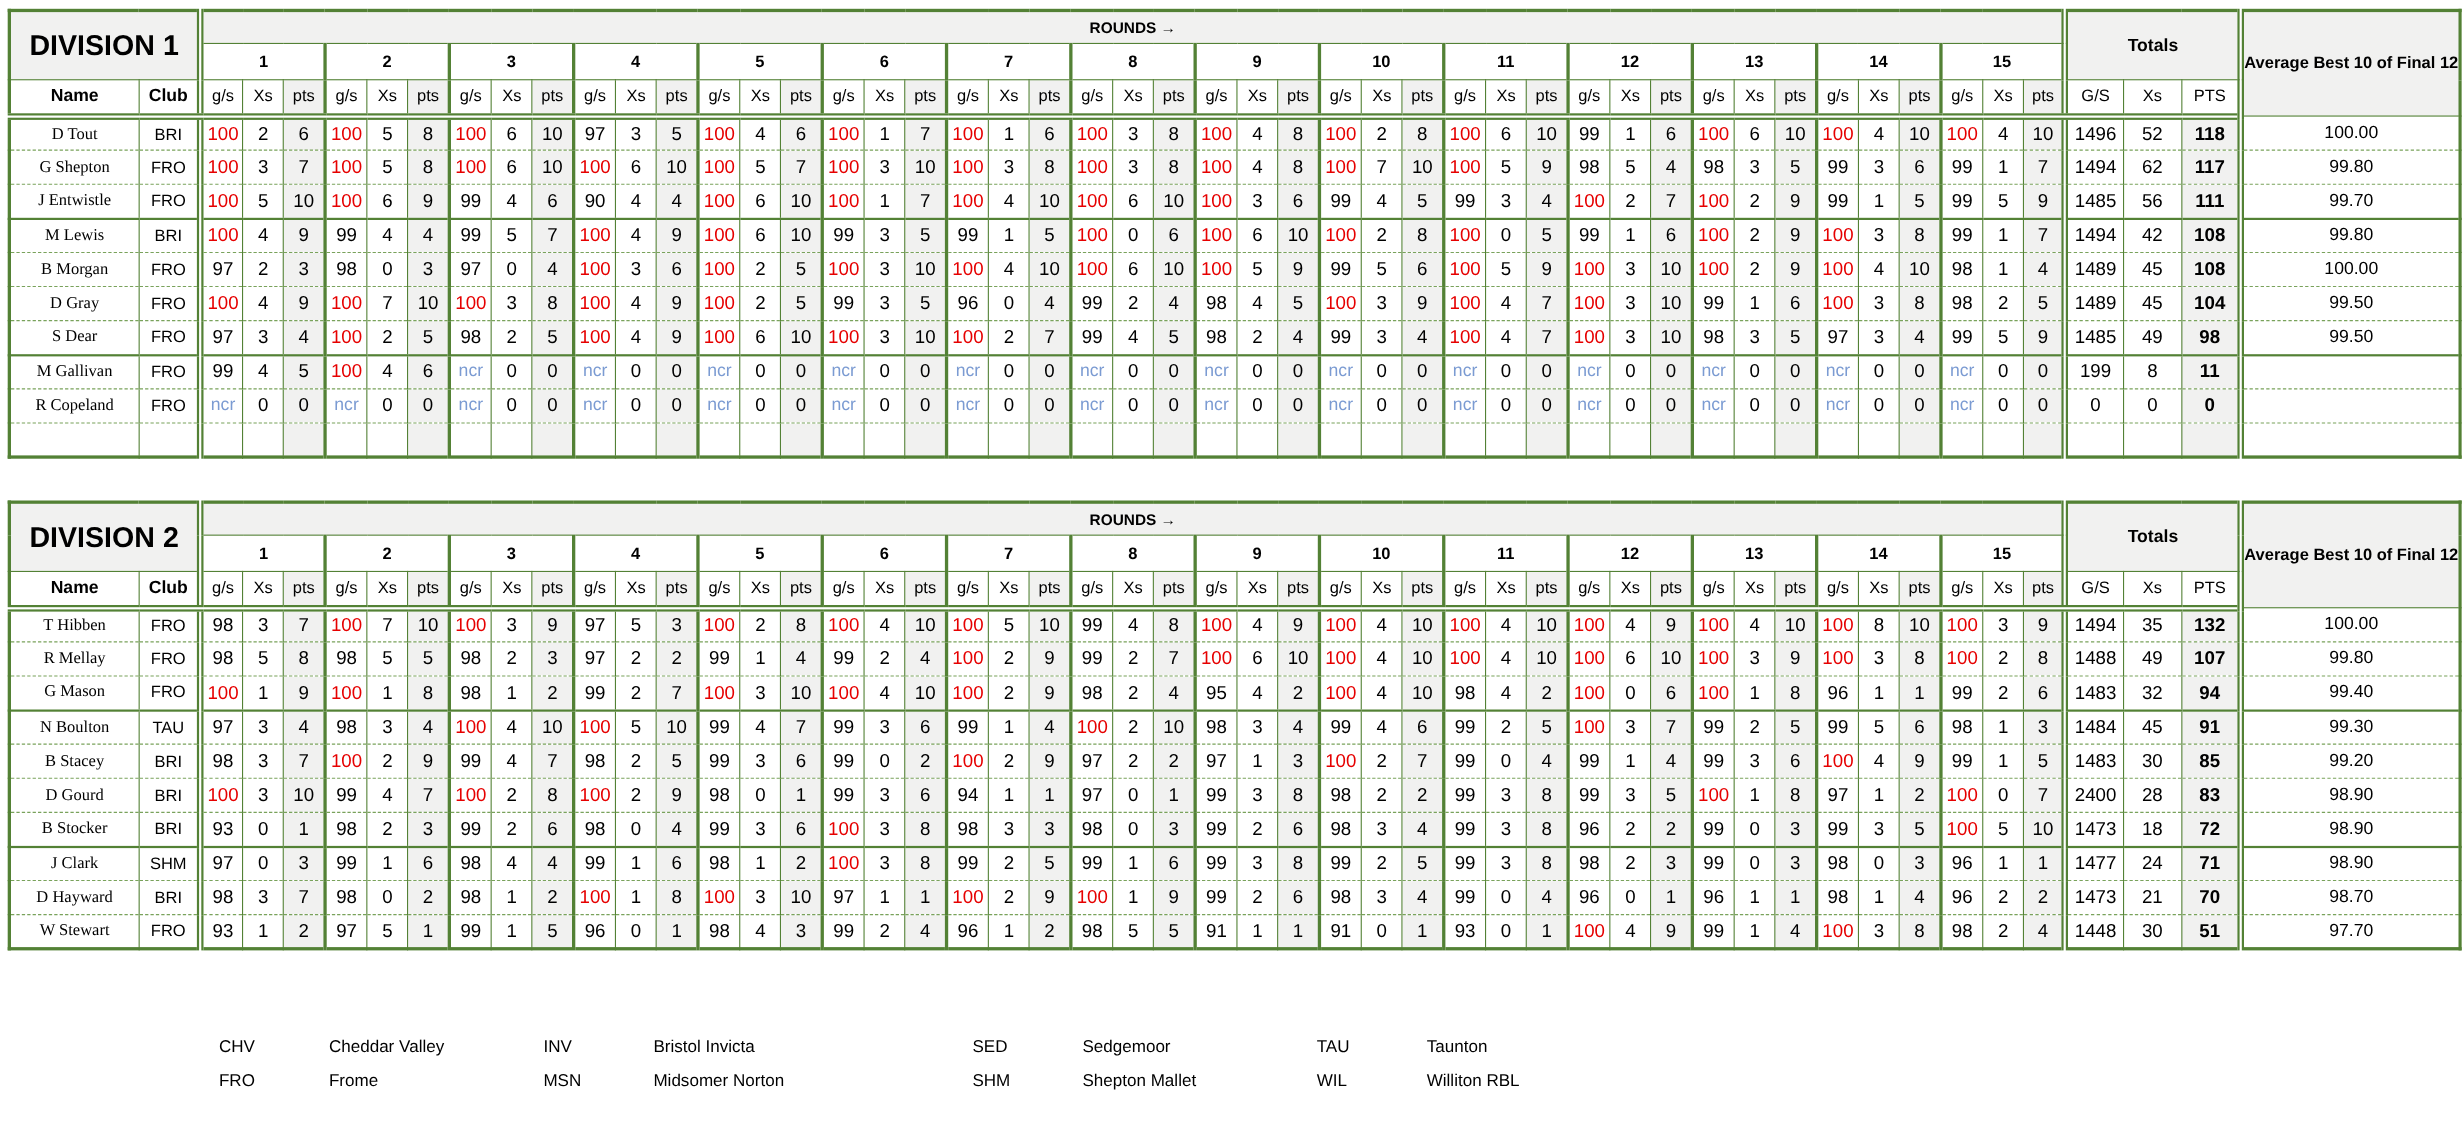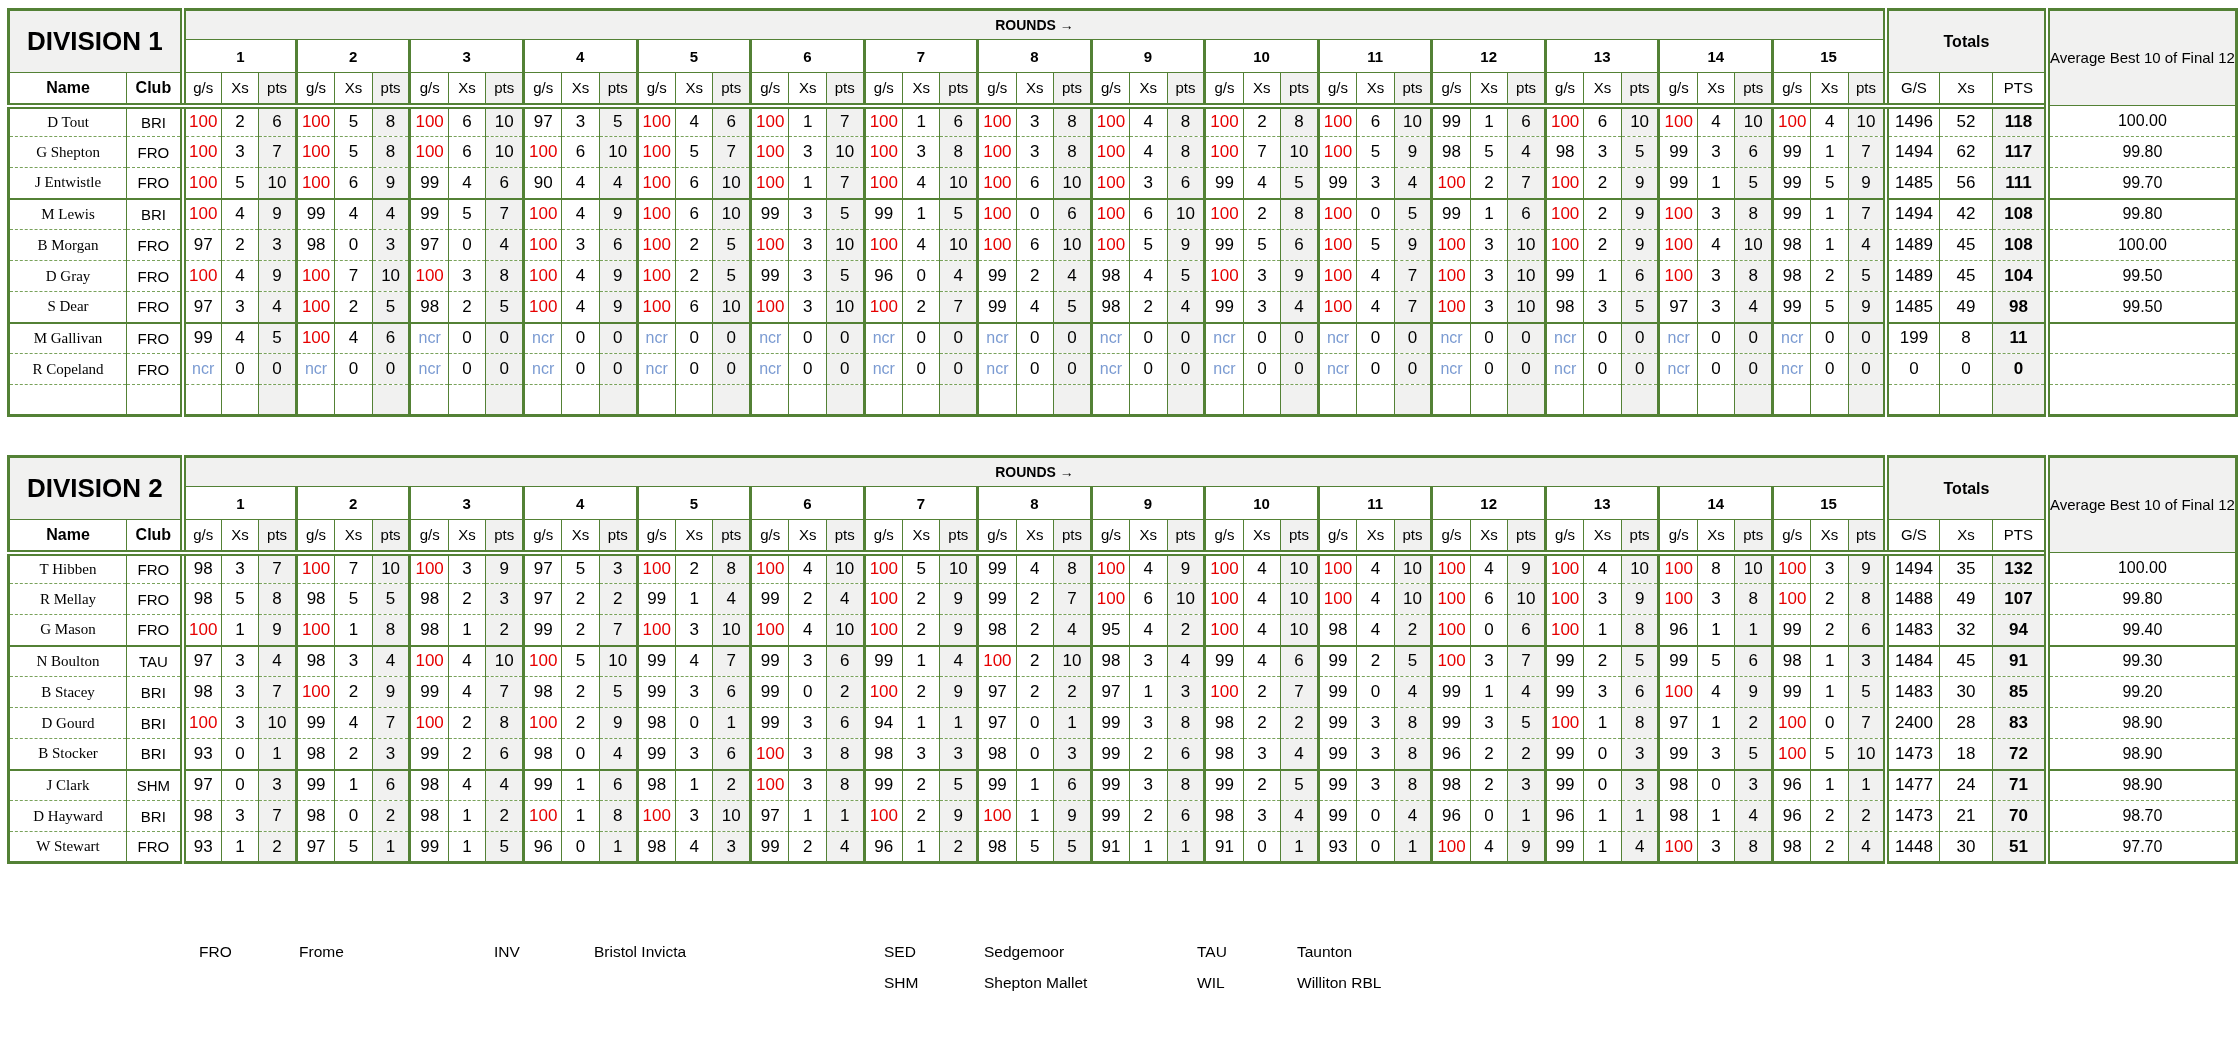--- a/index.html
+++ b/index.html
@@ -25,21 +25,21 @@
   tbody tr:first-child td{border-top:none;}
   tbody tr.sep td{border-top:2px solid var(--grid-green);}
   .grp{border-left:3px solid var(--grid-green) !important;}
   .sec{border-left:6px double var(--grid-green) !important;}
   tr.rC th{border-bottom:6px double var(--grid-green);}
 
   .gray{background:var(--header-gray) !important;}
   .divtitle{font-size:26px;font-weight:bold;background:var(--header-gray);}
   .roundslbl{font-size:14px;font-weight:bold;text-align:left;padding-left:14px;background:var(--header-gray);}
   .totalslbl{font-size:16px;font-weight:bold;background:var(--header-gray);}
-  .avghead{font-size:15px;font-weight:normal;background:var(--header-gray);white-space:normal;line-height:1.25;padding:0 4px;}
+  .avghead{font-size:15px;font-weight:bold;background:var(--header-gray);white-space:normal;line-height:1.25;padding:0 4px;}
   .roundnum{font-size:15px;font-weight:bold;}
   .sub{font-size:15px;font-weight:normal;}
   .namehead{font-size:16px;font-weight:bold;text-align:left;padding-left:7px;}
   .clubhead{font-size:16px;font-weight:bold;}
   .pname{font-size:15px;text-align:left;padding-left:7px;font-family:Liberation Serif, serif;}
   .pclub{font-size:15px;}
   .num{font-size:17px;}
   .red{color:var(--red);}
   .ncr{color:var(--blue);font-size:16px;}
   .b{font-weight:bold;}
@@ -1380,28 +1380,36 @@
           <td class="num sec">1448</td>
           <td class="num">30</td>
           <td class="num gray b">51</td>
           <td class="avgv sec">97.70</td>
         </tr>
       </tbody>
     </table>
   <div class="legend">
       <div class="lcol">
         <div class="lrow">
+          <span class="labbr">CHV</span>
+          <span class="lname">Cheddar Valley</span>
+        </div>
+        <div class="lrow">
           <span class="labbr">FRO</span>
           <span class="lname">Frome</span>
         </div>
       </div>
       <div class="lcol">
         <div class="lrow">
           <span class="labbr">INV</span>
           <span class="lname">Bristol Invicta</span>
+        </div>
+        <div class="lrow">
+          <span class="labbr">MSN</span>
+          <span class="lname">Midsomer Norton</span>
         </div>
       </div>
       <div class="lcol">
         <div class="lrow">
           <span class="labbr">SED</span>
           <span class="lname">Sedgemoor</span>
         </div>
         <div class="lrow">
           <span class="labbr">SHM</span>
           <span class="lname">Shepton Mallet</span>

